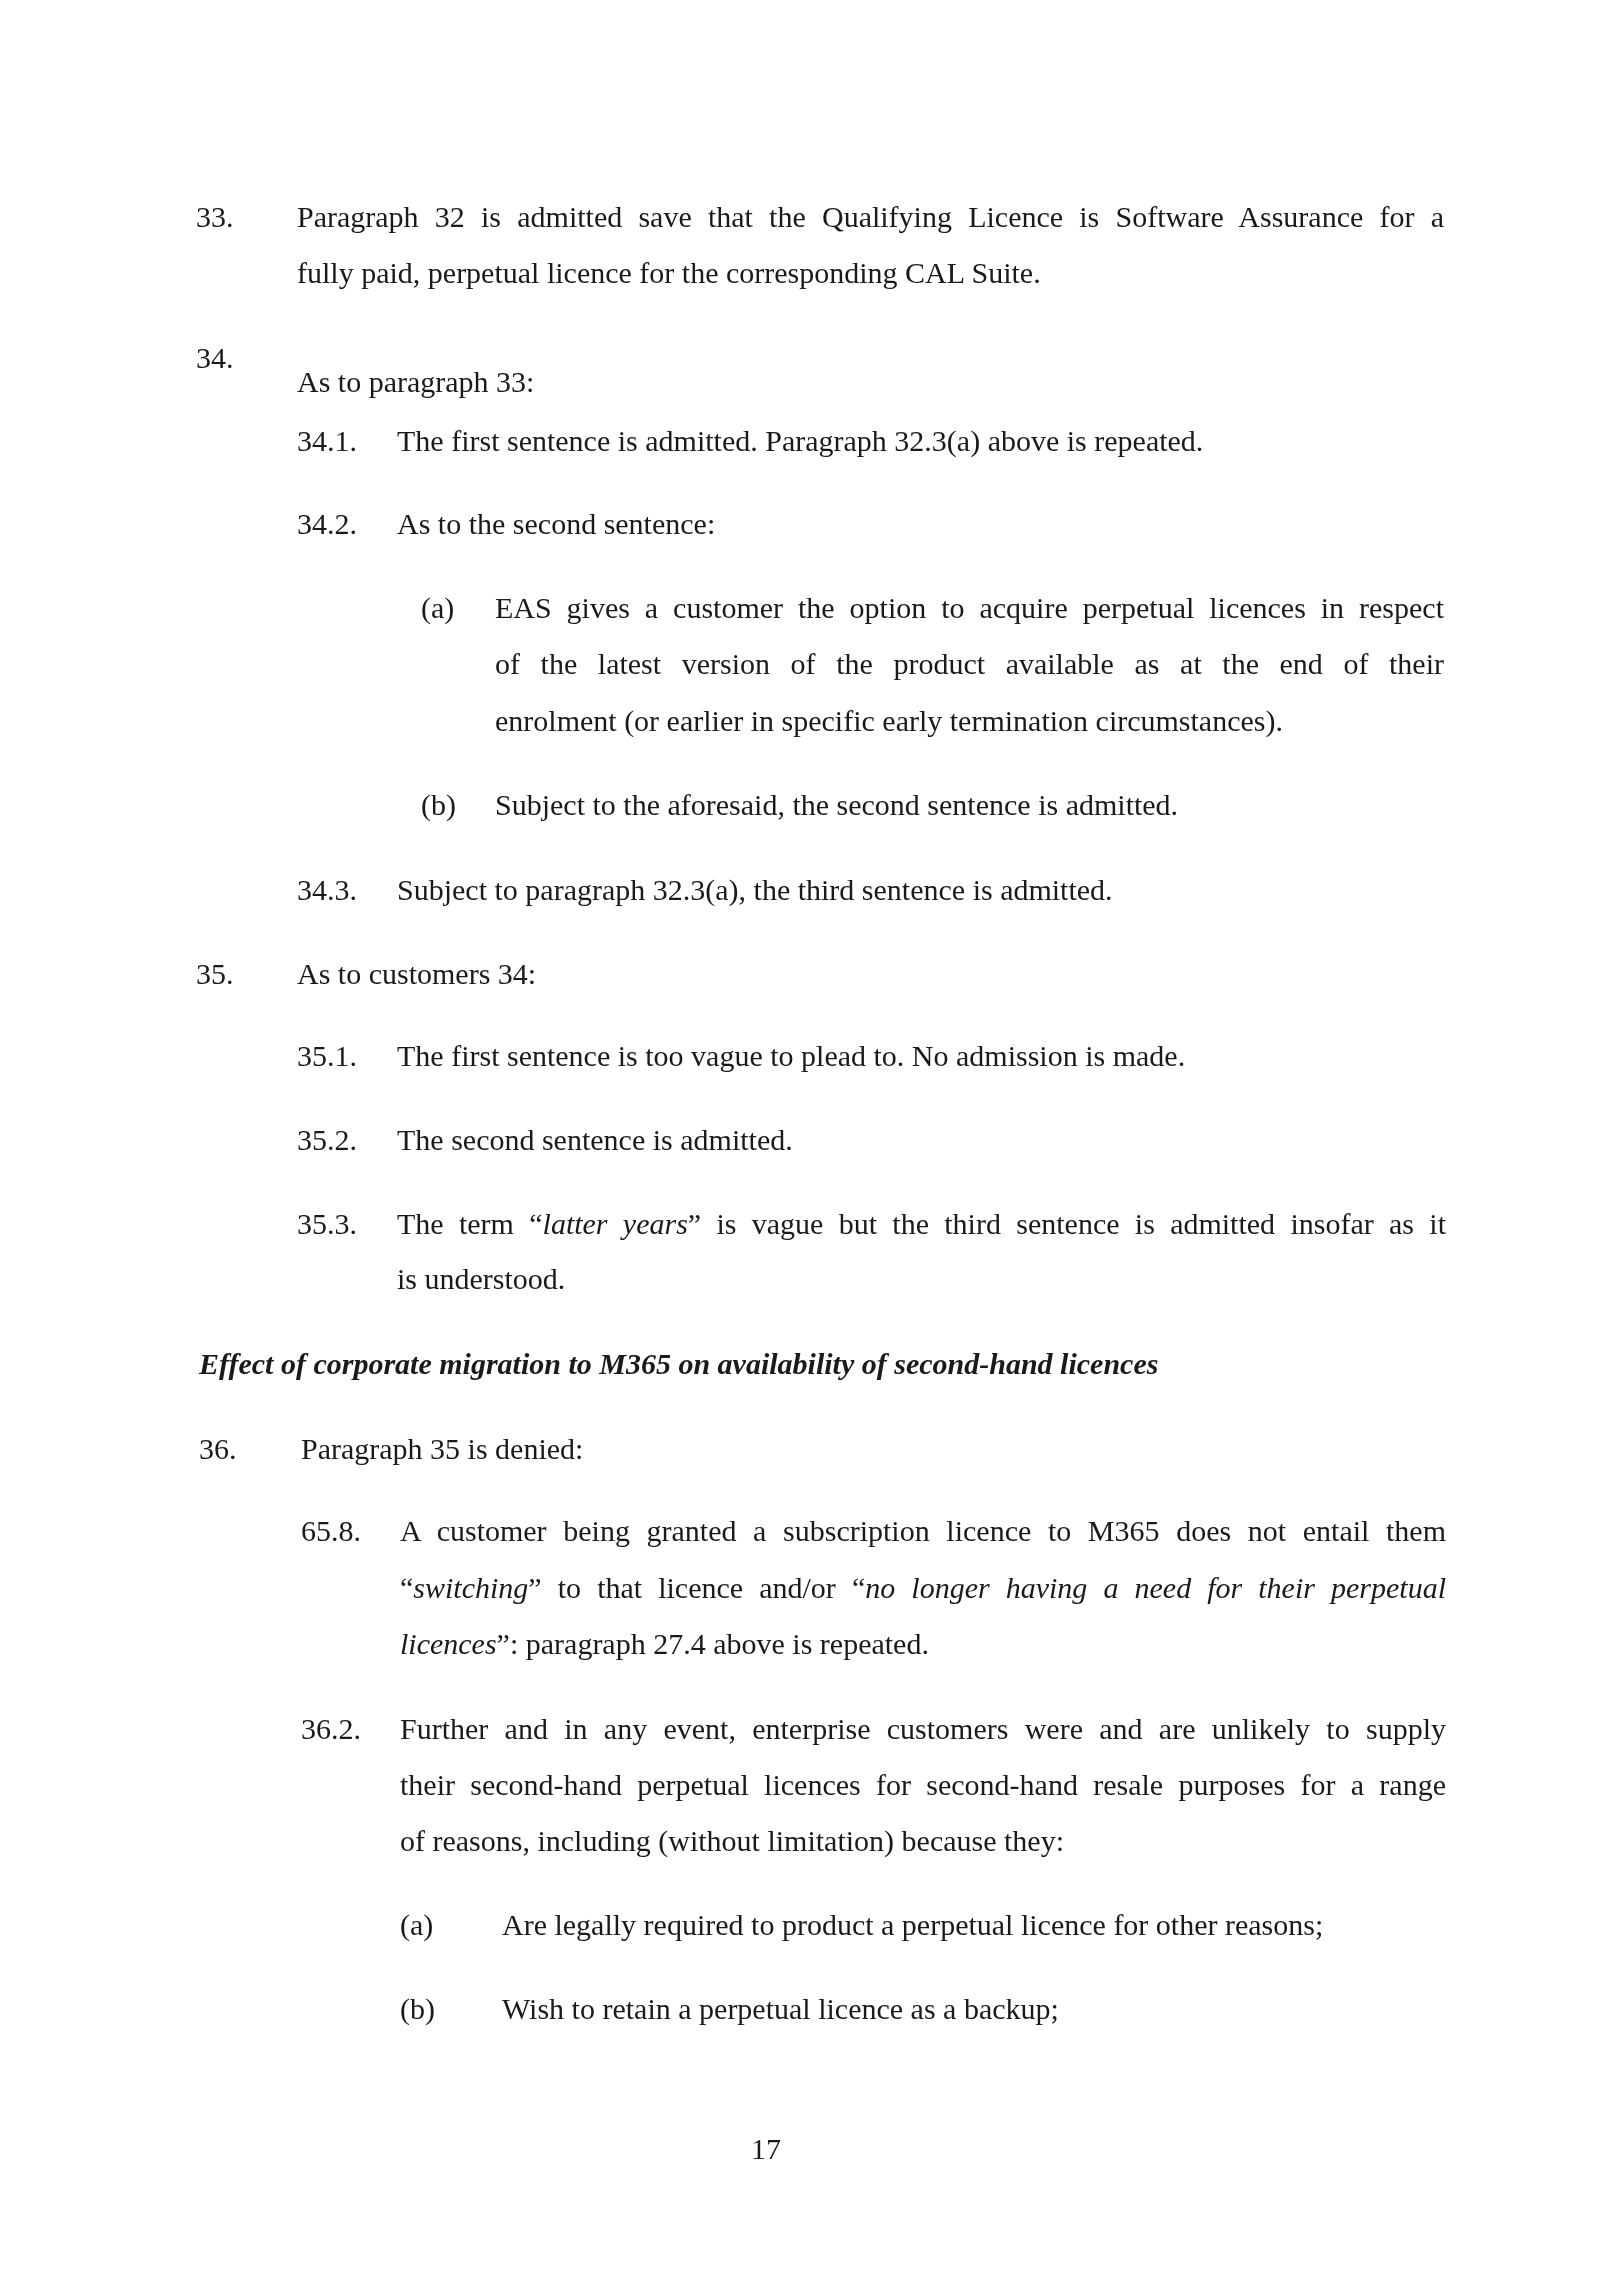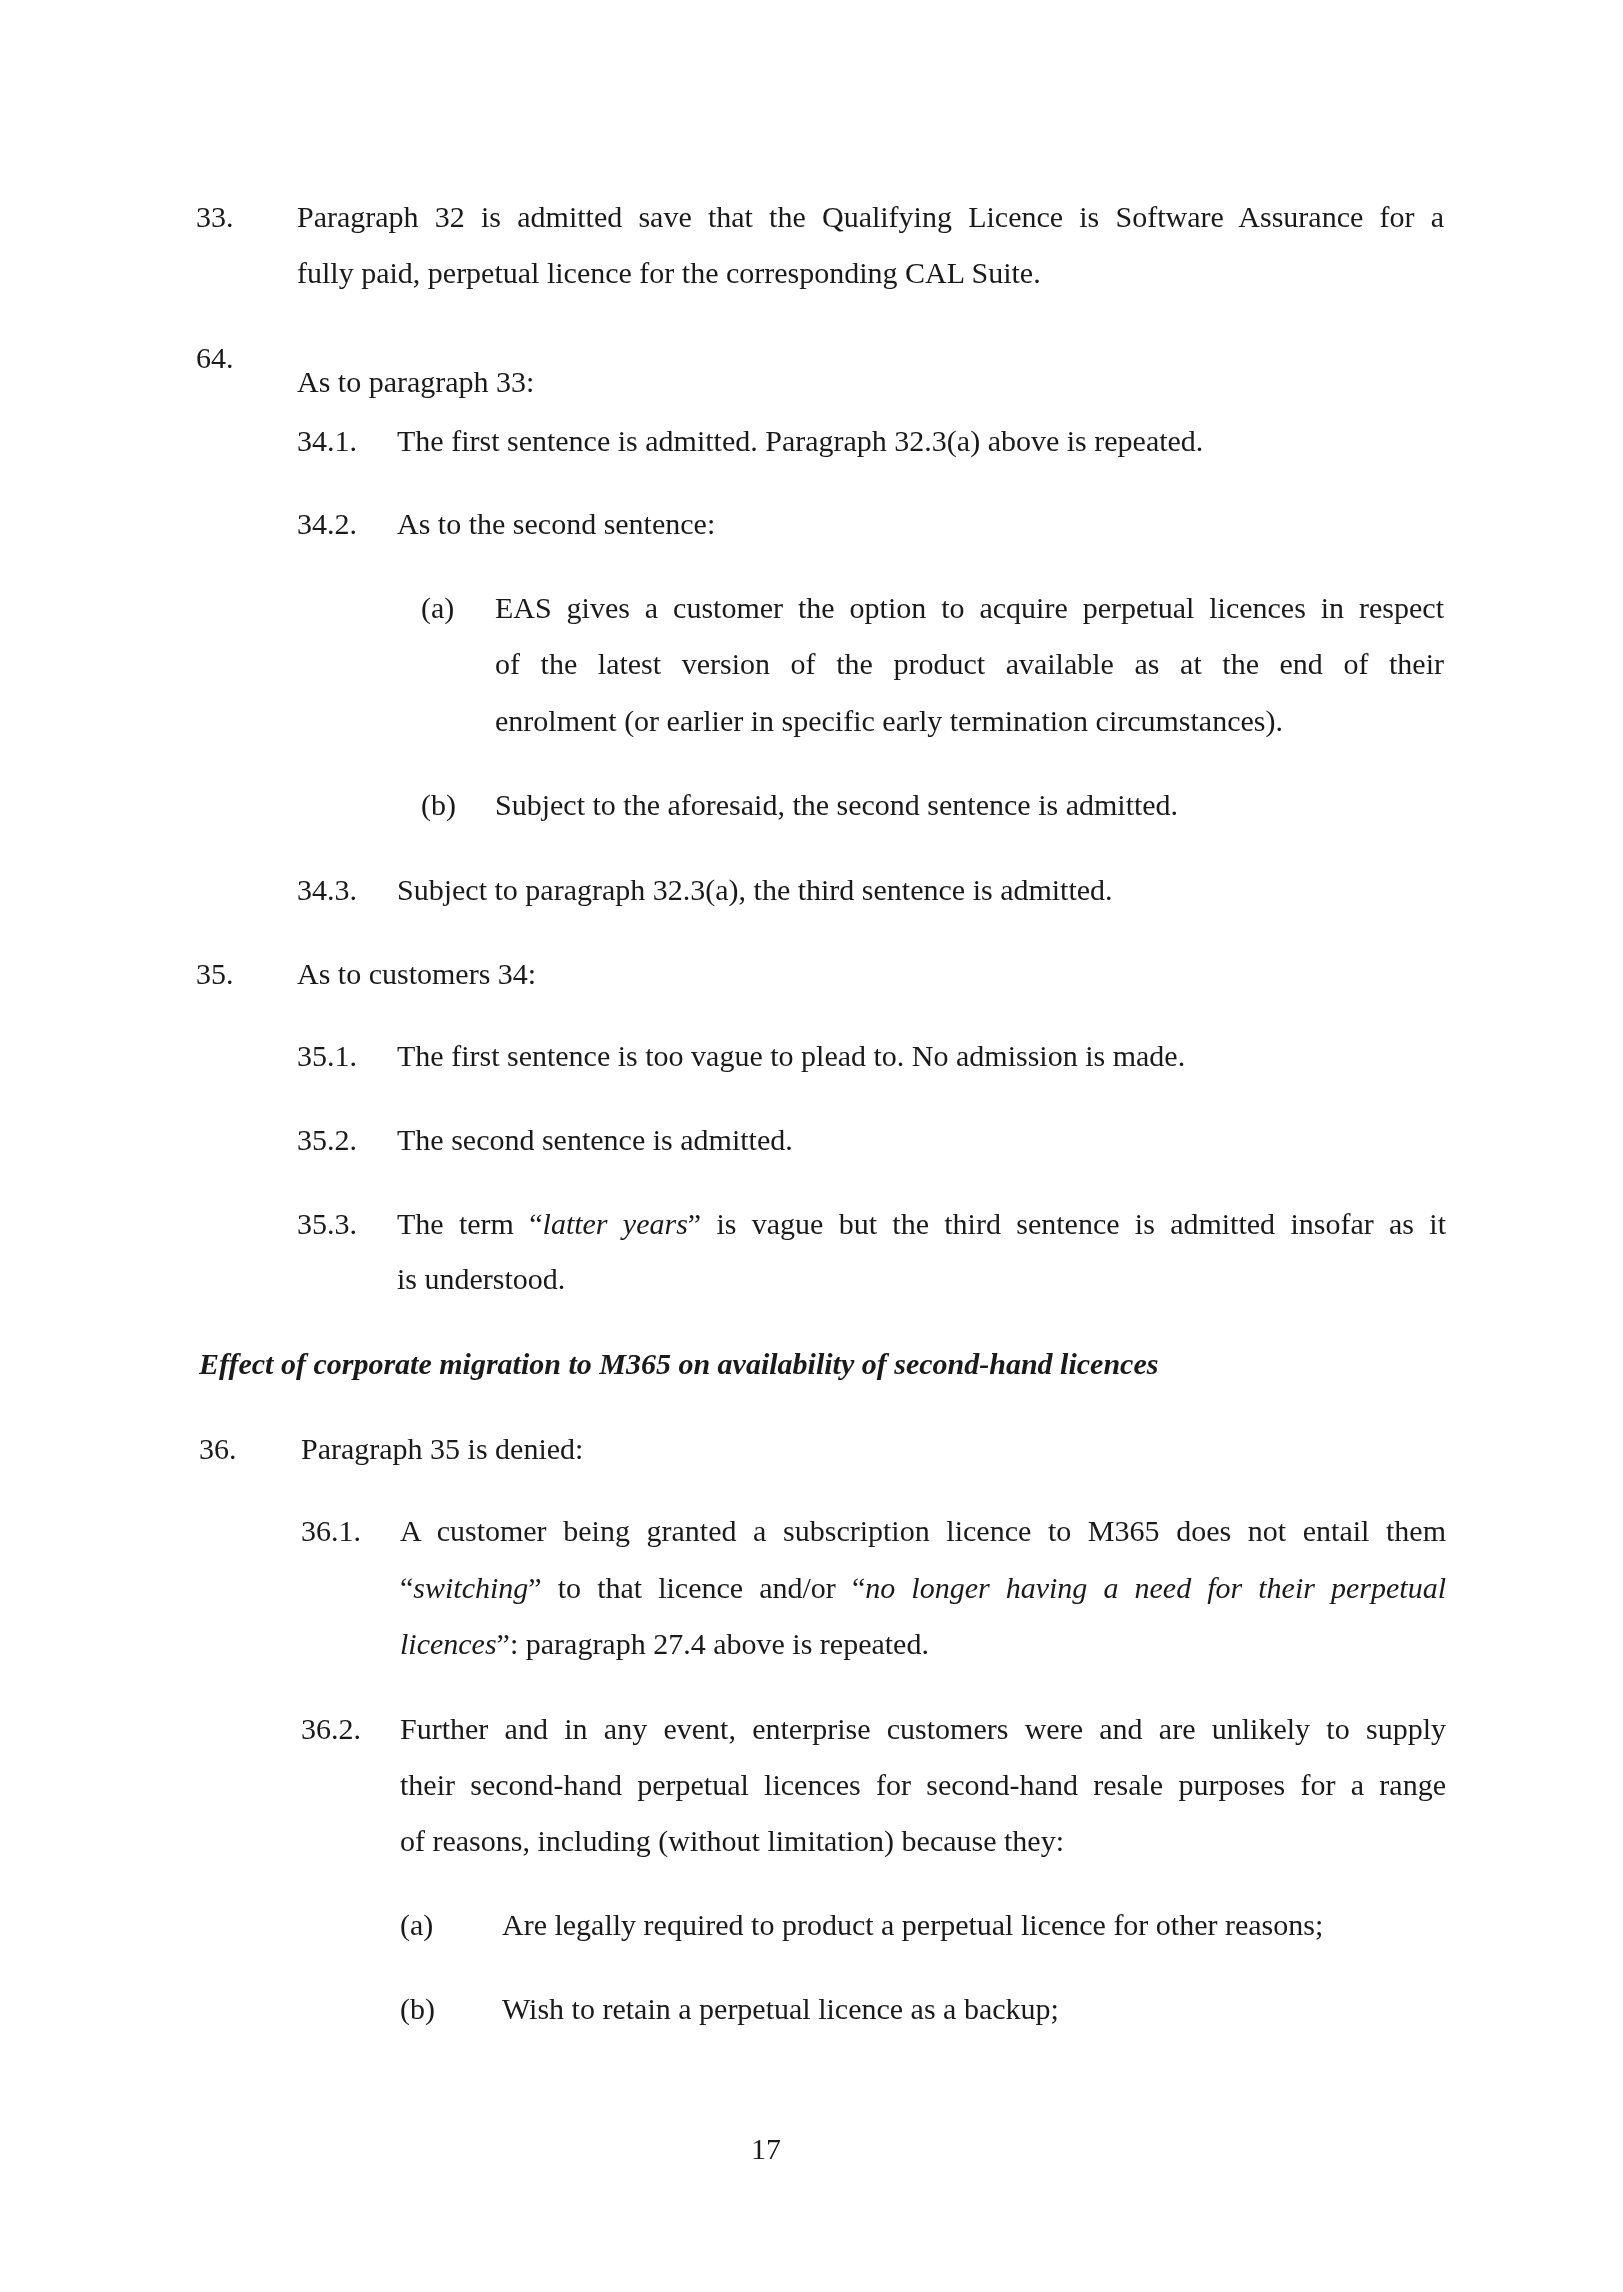--- a/index.html
+++ b/index.html
@@ -15,21 +15,21 @@
 </head>
 <body>
 
 <div>
   <span class="num" style="left:196px; top:199px;">33.</span>
   <span class="just" style="left:297px; top:199px; width:1147px;">Paragraph 32 is admitted save that the Qualifying Licence is Software Assurance for a</span>
   <span class="line" style="left:297px; top:255px;">fully paid, perpetual licence for the corresponding CAL Suite.</span>
 </div>
 
 <div>
-  <span class="num" style="left:196px; top:340px;">64.</span>
+  <span class="num" style="left:196px; top:340px;">34.</span>
   <span class="line" style="left:297px; top:340px;margin-top:24px;">As to paragraph 33:</span>
 
   <span class="num" style="left:297px; top:423px;">34.1.</span>
   <span class="line" style="left:397px; top:423px;">The first sentence is admitted. Paragraph 32.3(a) above is repeated.</span>
 
   <span class="num" style="left:297px; top:506px;">34.2.</span>
   <span class="line" style="left:397px; top:506px;">As to the second sentence:</span>
 
   <span class="num" style="left:421px; top:590px;">(a)</span>
   <span class="just" style="left:495px; top:590px; width:949px;">EAS gives a customer the option to acquire perpetual licences in respect</span>
@@ -57,21 +57,21 @@
   <span class="just" style="left:397px; top:1206px; width:1049px;"><span>The term “</span><em>latter years</em><span>” is vague but the third sentence is admitted insofar as it</span></span>
   <span class="line" style="left:397px; top:1261px;">is understood.</span>
 </div>
 
 <div class="line heading" style="left:199px; top:1346px;">Effect of corporate migration to M365 on availability of second-hand licences</div>
 
 <div>
   <span class="num" style="left:199px; top:1431px;">36.</span>
   <span class="line" style="left:301px; top:1431px;">Paragraph 35 is denied:</span>
 
-  <span class="num" style="left:301px; top:1513px;">36.1.</span>
+  <span class="num" style="left:301px; top:1513px;">65.8.</span>
   <span class="just" style="left:400px; top:1513px; width:1046px;">A customer being granted a subscription licence to M365 does not entail them</span>
   <span class="just" style="left:400px; top:1570px; width:1046px;"><span>“</span><em>switching</em><span>” to that licence and/or “</span><em>no longer having a need for their perpetual</em></span>
   <span class="line" style="left:400px; top:1626px;"><em>licences</em><span>”: paragraph 27.4 above is repeated.</span></span>
 
   <span class="num" style="left:301px; top:1711px;">36.2.</span>
   <span class="just" style="left:400px; top:1711px; width:1046px;">Further and in any event, enterprise customers were and are unlikely to supply</span>
   <span class="just" style="left:400px; top:1767px; width:1046px;font-family:Liberation Serif, serif;">their second-hand perpetual licences for second-hand resale purposes for a range</span>
   <span class="line" style="left:400px; top:1823px;">of reasons, including (without limitation) because they:</span>
 
   <span class="num" style="left:400px; top:1907px;">(a)</span>

